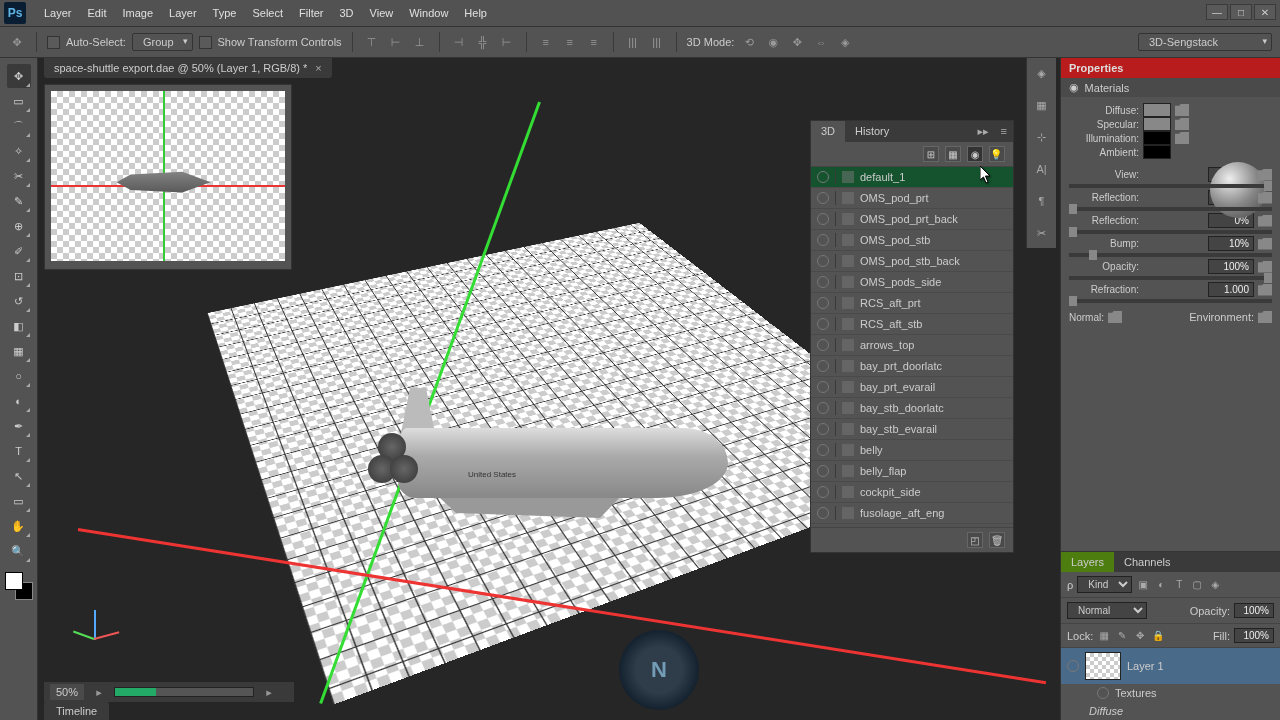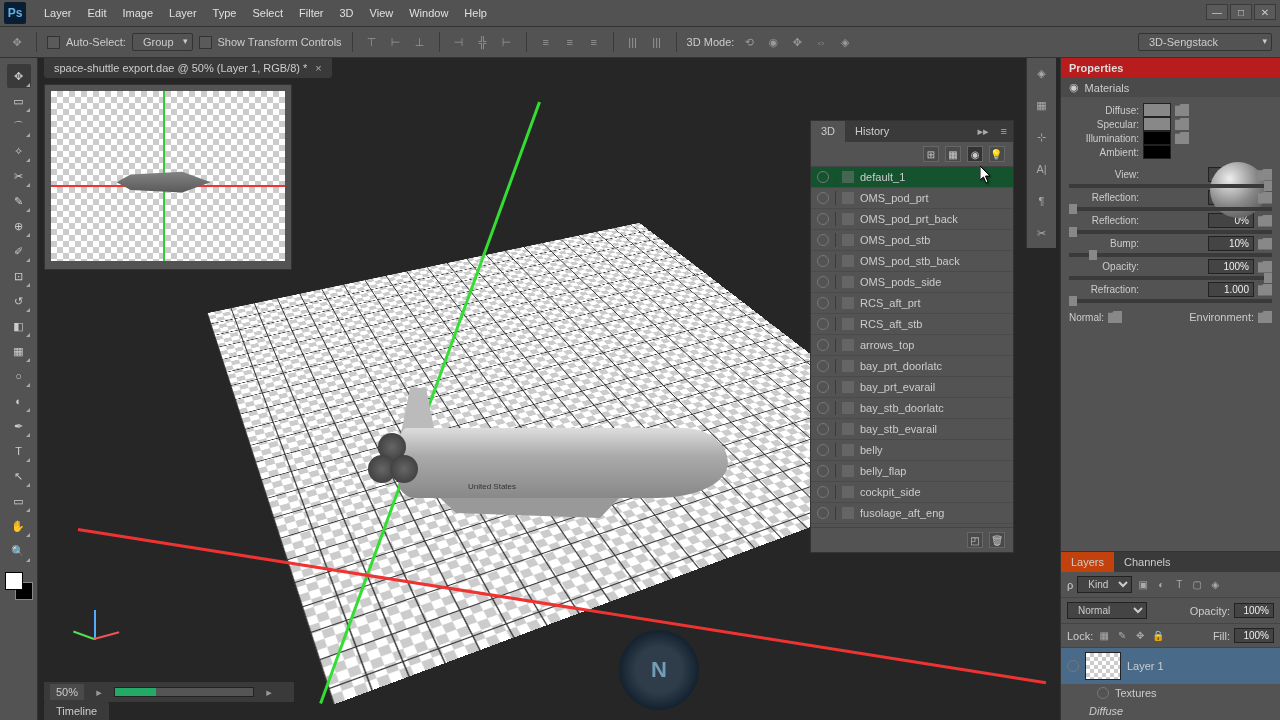--- a/index.html
+++ b/index.html
@@ -38,21 +38,21 @@
 .axis-green{position:absolute;top:44px;left:500px;width:3px;height:640px;background:#3d3;transform:rotate(20deg);transform-origin:top}
 .shuttle{position:absolute;top:340px;left:330px;width:380px;height:140px}
 .shuttle-body{position:absolute;top:30px;left:30px;width:330px;height:70px;background:linear-gradient(#ddd,#aaa 40%,#888);border-radius:10px 50px 80px 20px / 30px 40px 40px 20px}
 .shuttle-wing{position:absolute;top:70px;left:40px;width:240px;height:50px;background:#999;clip-path:polygon(0 0,100% 0,80% 100%,20% 90%)}
 .shuttle-tail{position:absolute;top:-10px;left:30px;width:40px;height:60px;background:#bbb;clip-path:polygon(30% 0,70% 0,100% 100%,0 100%)}
 .shuttle-engines{position:absolute;top:35px;left:0;width:50px;height:60px}
 .engine{width:28px;height:28px;background:radial-gradient(#666,#333);border-radius:50%;position:absolute}
 .engine:nth-child(1){top:0;left:10px}
 .engine:nth-child(2){top:22px;left:0}
 .engine:nth-child(3){top:22px;left:22px}
-.shuttle-text{position:absolute;top:84px;left:100px;font-size:8px;color:#333}
+.shuttle-text{position:absolute;top:72px;left:100px;font-size:8px;color:#333}
 .axis-gizmo{position:absolute;bottom:80px;left:42px;width:40px;height:40px}
 .gizmo-y{position:absolute;bottom:0;left:14px;width:2px;height:30px;background:#5af}
 .gizmo-x{position:absolute;bottom:0;left:14px;width:26px;height:2px;background:#e55;transform:rotate(-15deg);transform-origin:left}
 .gizmo-z{position:absolute;bottom:0;left:14px;width:22px;height:2px;background:#5d5;transform:rotate(200deg);transform-origin:left}
 .zoom-bar{position:absolute;bottom:18px;left:6px;height:20px;display:flex;align-items:center;gap:6px;background:#3a3a3a;padding:0 6px;width:250px}
 .zoom-val{padding:2px 6px;background:#4a4a4a}
 .scrubber{width:140px;height:10px;background:linear-gradient(90deg,#2a6 0%,#2a6 30%,#555 30%);border:1px solid #222}
 .timeline-tab{position:absolute;bottom:0;left:6px;background:#3a3a3a;padding:3px 12px;border-radius:2px 2px 0 0}
 .watermark{position:absolute;bottom:10px;left:50%;transform:translateX(-50%);width:80px;height:80px;border-radius:50%;background:radial-gradient(circle,#345 40%,#123 70%);display:flex;align-items:center;justify-content:center;color:#8bd;font-weight:bold;font-size:22px;opacity:0.8}
 .panel-3d{position:absolute;top:120px;left:810px;width:204px;background:#535353;border:1px solid #333}
@@ -82,21 +82,21 @@
 .swatch{width:28px;height:14px;border:1px solid #222;background:#888}
 .swatch.dark{background:#000}
 .folder-ic{width:14px;height:12px;background:#888;clip-path:polygon(0 15%,30% 15%,40% 0,100% 0,100% 100%,0 100%)}
 .sphere-preview{position:absolute;right:14px;top:104px;width:56px;height:56px;border-radius:50%;background:radial-gradient(circle at 35% 30%,#eee,#888 50%,#444)}
 .prop-input{width:46px;background:#444;border:1px solid #222;padding:1px 4px;text-align:right;color:#eee;font-size:10px}
 .slider-track{height:4px;background:#3a3a3a;margin:2px 0;position:relative}
 .slider-thumb{position:absolute;top:-3px;width:8px;height:10px;background:#888}
 .layers-panel{border-top:1px solid #333;margin-top:auto}
 .layers-tabs{display:flex;background:#3a3a3a}
 .ltab{padding:4px 10px;cursor:pointer}
-.ltab.active{background:#c2410c}
+.ltab.active{background:#4d7c0f}
 .layers-toolbar{display:flex;align-items:center;gap:4px;padding:4px 6px;border-bottom:1px solid #444}
 .lt-drop{background:#444;border:1px solid #222;padding:1px 6px;font-size:10px}
 .lt-ic{width:14px;height:14px;display:flex;align-items:center;justify-content:center;color:#aaa;font-size:10px}
 .layer-row{display:flex;align-items:center;gap:6px;padding:4px 6px;background:#4a6a8a}
 .layer-thumb{width:36px;height:28px;background:repeating-conic-gradient(#ccc 0 25%,#fff 0 50%) 0 0/8px 8px;border:1px solid #222}
 .sub-layer{padding:3px 6px 3px 36px;display:flex;align-items:center;gap:6px}
 .icon-strip{position:absolute;top:58px;right:224px;width:30px;background:#535353;border-left:1px solid #333;display:flex;flex-direction:column;align-items:center;padding:6px 0;gap:14px}
 .strip-ic{width:18px;height:18px;color:#aaa;display:flex;align-items:center;justify-content:center;cursor:pointer}
 </style>
 </head>

